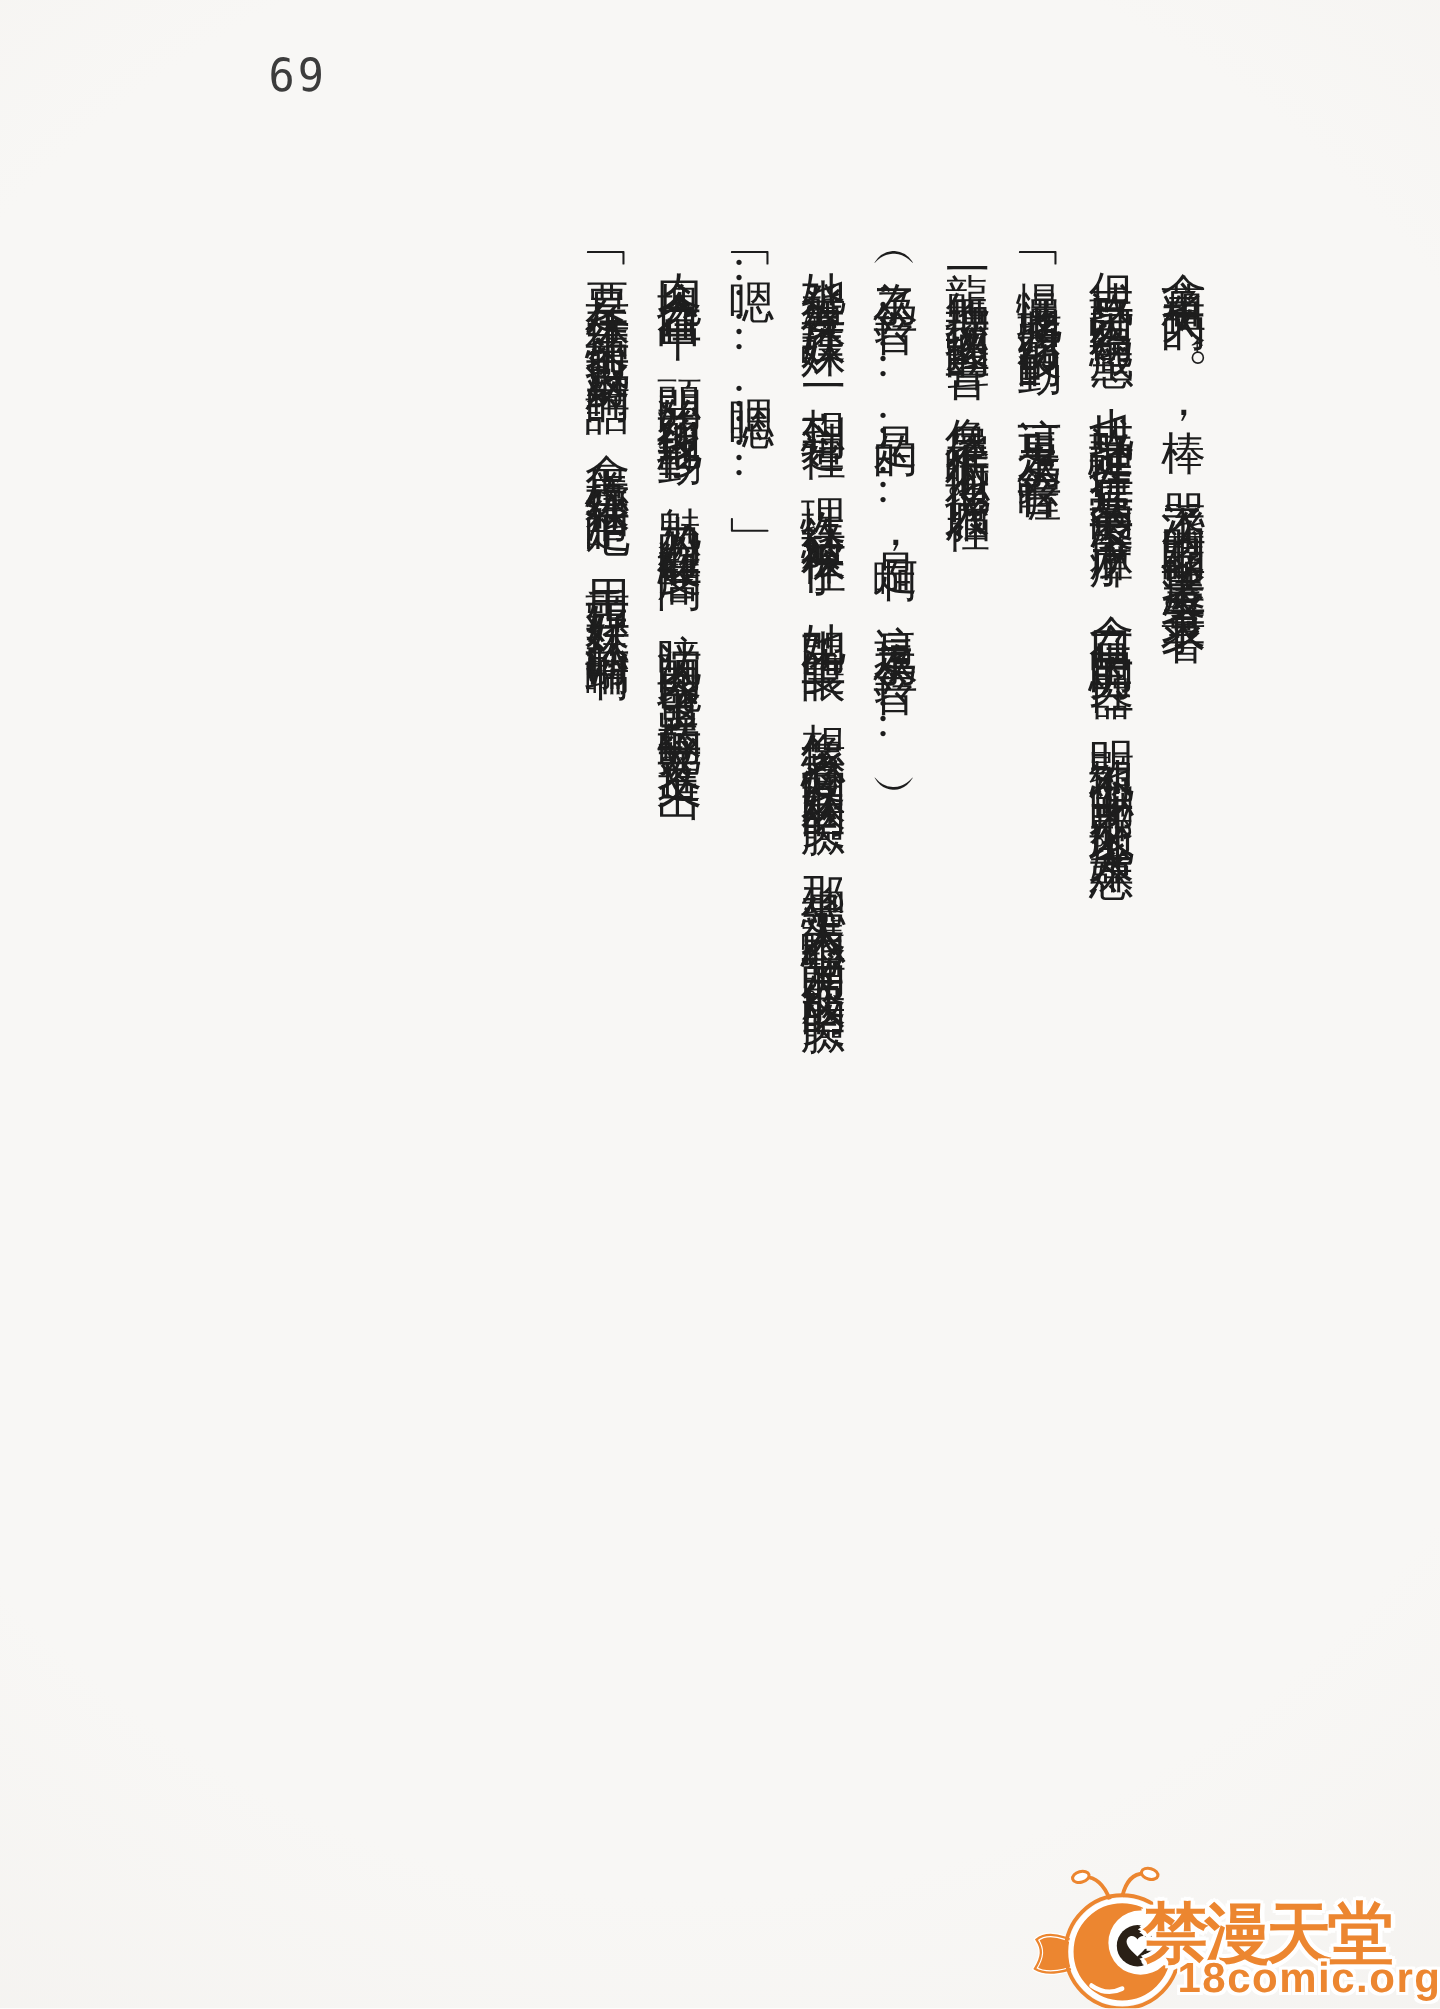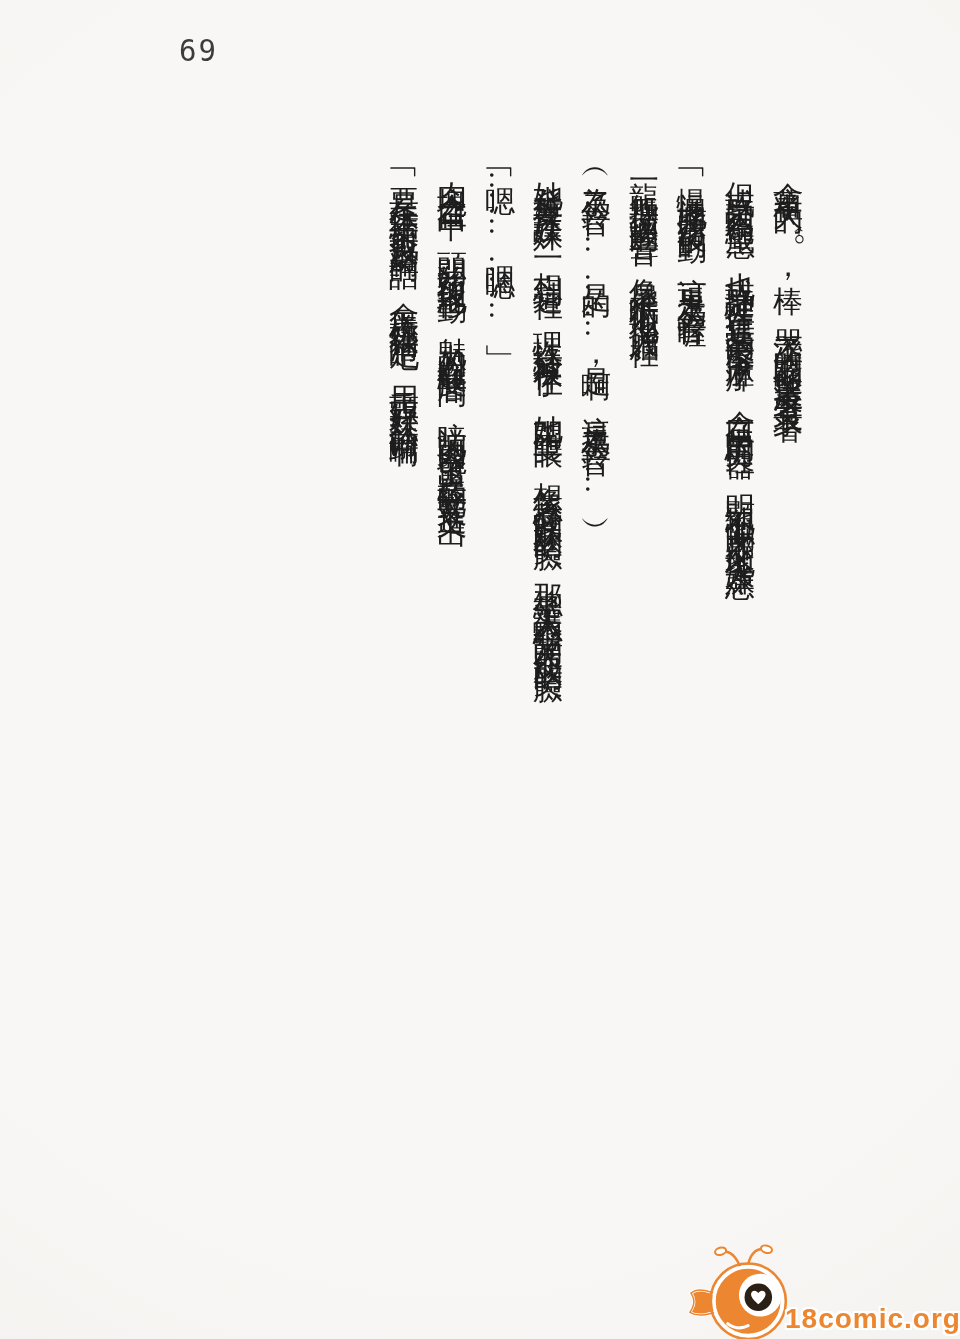--- a/index.html
+++ b/index.html
@@ -69,16 +69,17 @@
 
       <circle cx="60" cy="62" r="37" fill="none" stroke="#EC8630" stroke-width="2.5"></circle>
       <circle cx="60" cy="62" r="33.5" fill="#EC8630" stroke="#fff" stroke-width="3.5"></circle>
 
       <path d="M40,84 Q50,91 60,86" fill="none" stroke="#fff" stroke-width="3" stroke-linecap="round"></path>
 
       <circle cx="72" cy="56" r="21" fill="#fff"></circle>
       <circle cx="70" cy="58" r="13.5" fill="#2A2016"></circle>
       <path d="M70,65 C63.5,59.5 61.5,55.5 63.8,52.8 C65.6,50.8 68.6,51.4 70,54 C71.4,51.4 74.4,50.8 76.2,52.8 C78.5,55.5 76.5,59.5 70,65 Z" fill="#fff"></path>
     </svg>
+    <div class="wm-title">禁漫天堂</div>
     <div class="wm-url">18comic.org</div>
   </div>
 
 </div>
 
 </body></html>

